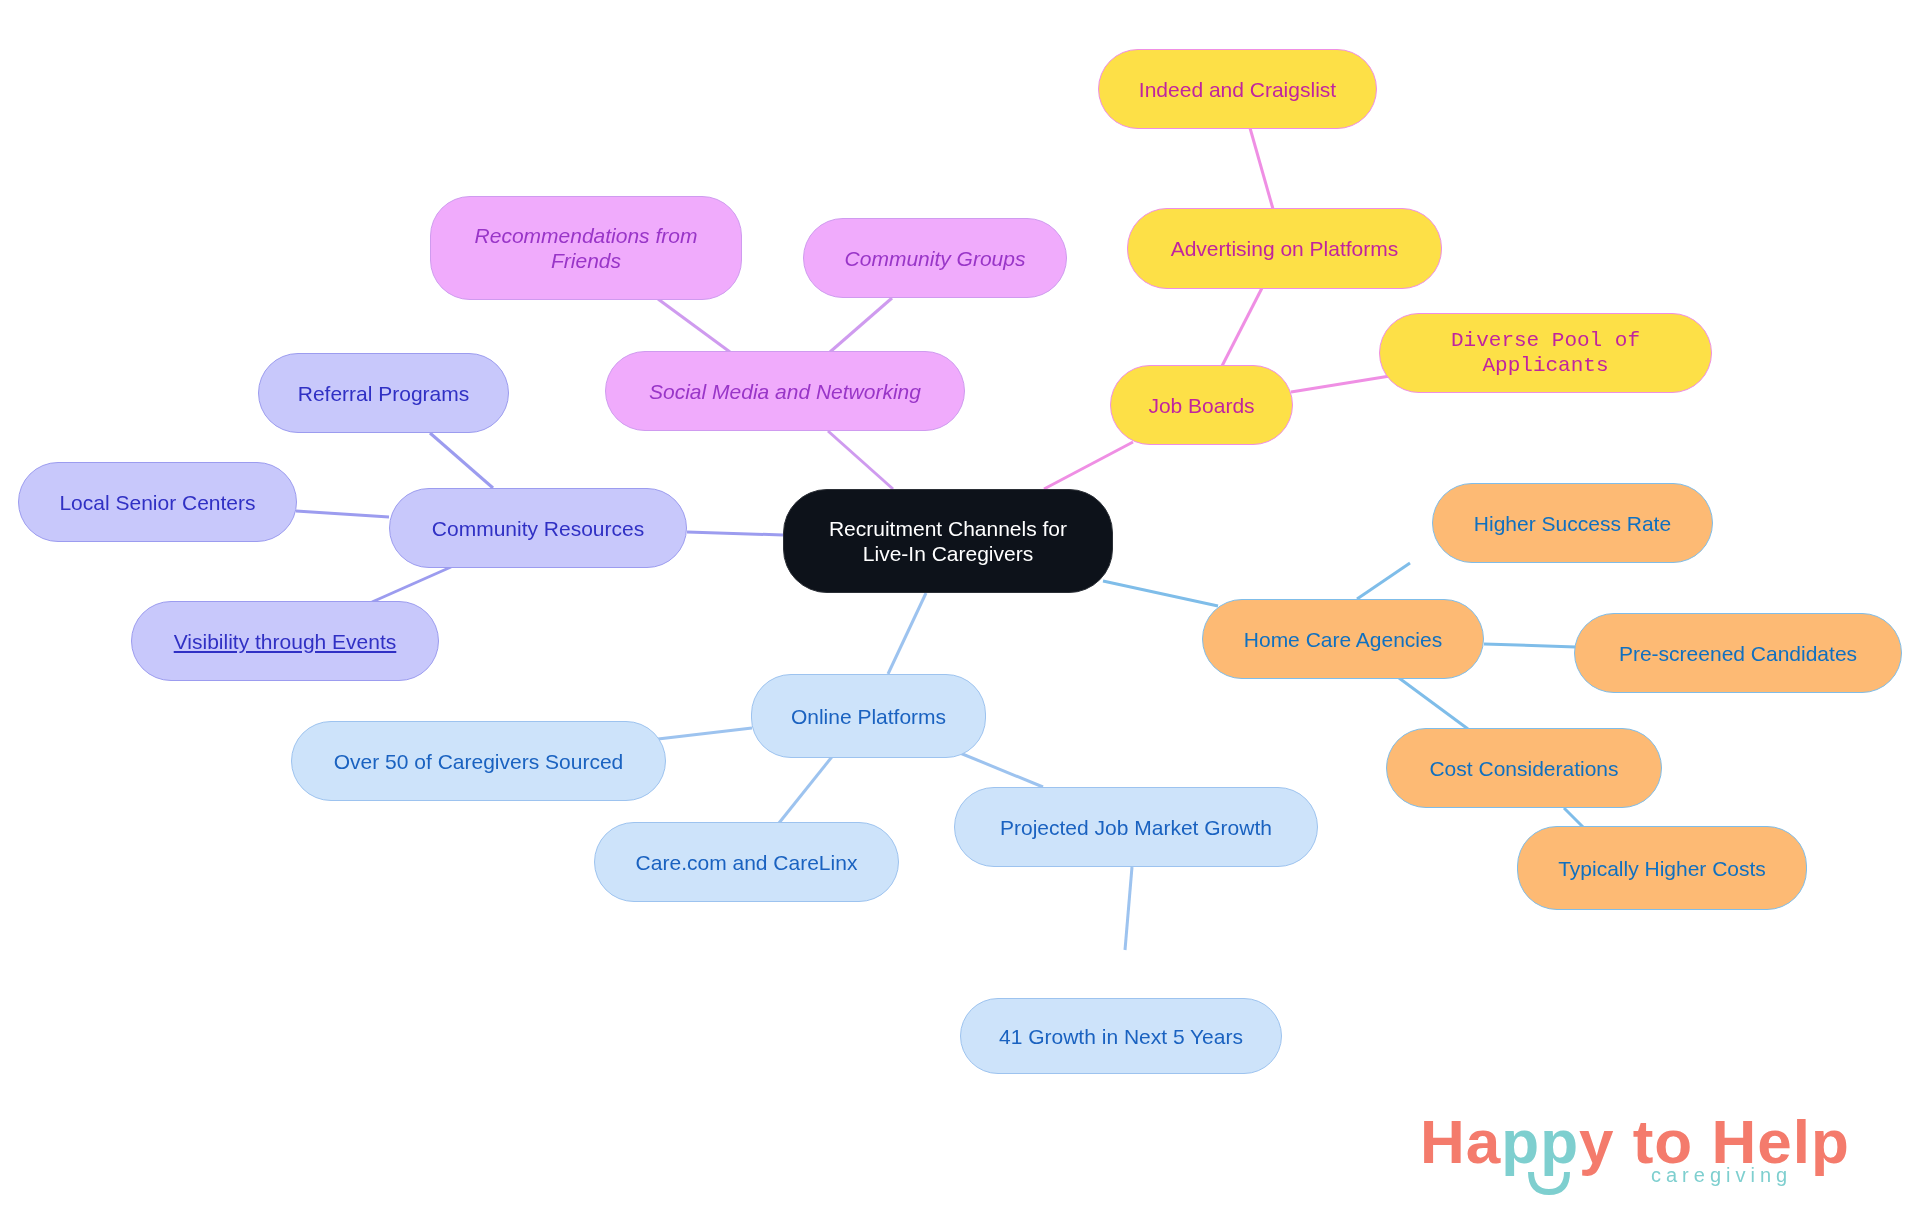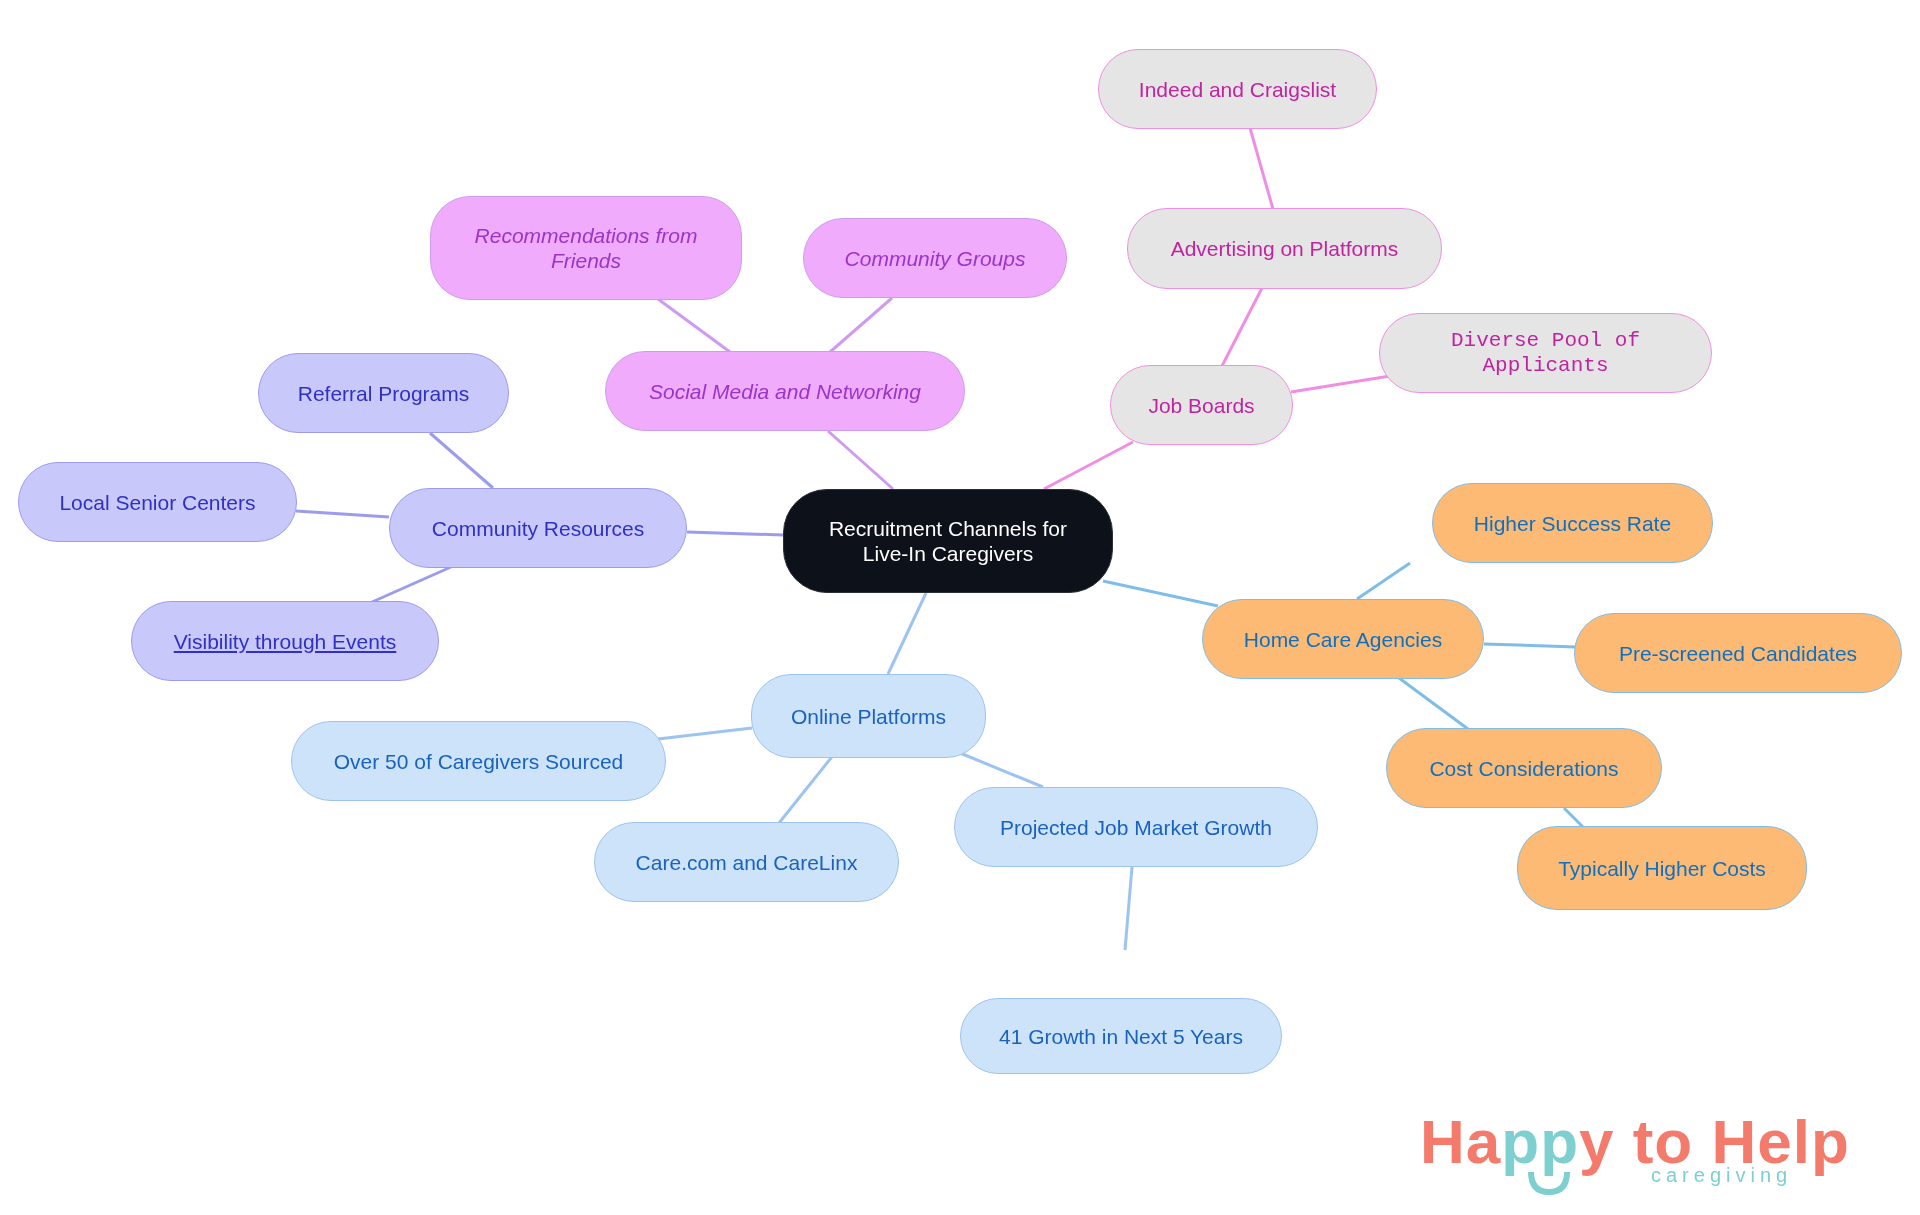--- a/index.html
+++ b/index.html
@@ -3,21 +3,21 @@
 <meta charset="utf-8">
 <style>
   html, body { margin:0; padding:0; }
   body { width:1920px; height:1215px; background:#ffffff; position:relative; overflow:hidden;
          font-family:"Liberation Sans", "DejaVu Sans", sans-serif; }
   #edges { position:absolute; left:0; top:0; width:1920px; height:1215px; }
   .node { position:absolute; box-sizing:border-box; border-radius:40px; display:flex;
           align-items:center; justify-content:center; text-align:center; font-size:21px;
           line-height:25px; padding:0 20px; border:1.5px solid; }
   .root { background:#0d121a; border-color:#2b2f36; color:#ffffff; border-radius:44px; }
-  .pink { background:#e5e5e5; border-color:#ef8fe4; color:#c0249f; }
+  .pink { background:#fde047; border-color:#ef8fe4; color:#c0249f; }
   .purple { background:#f0abfc; border-color:#cf9bef; color:#9935c8;font-style:italic; }
   .indigo { background:#c8c8fb; border-color:#9c9cef; color:#3030c4;align-items:center; }
   .lblue { background:#cde3fa; border-color:#9dc3ef; color:#1a62c0; }
   .sky { background:#fdba74; border-color:#7fbde9; color:#1070c0; }
   .logo { position:absolute; left:1420px; top:1108px; width:460px; height:100px; }
   .logo-main { position:absolute; left:0; top:0; font-size:62px; font-weight:bold; letter-spacing:1px;
                color:#f47b6c; white-space:nowrap; line-height:68px; }
   .logo-main .pp { color:#7ecfcf; }
   .logo-sub { position:absolute; left:231px; top:56px; font-size:20px; letter-spacing:5px;
               color:#7ecfcf; white-space:nowrap; }

